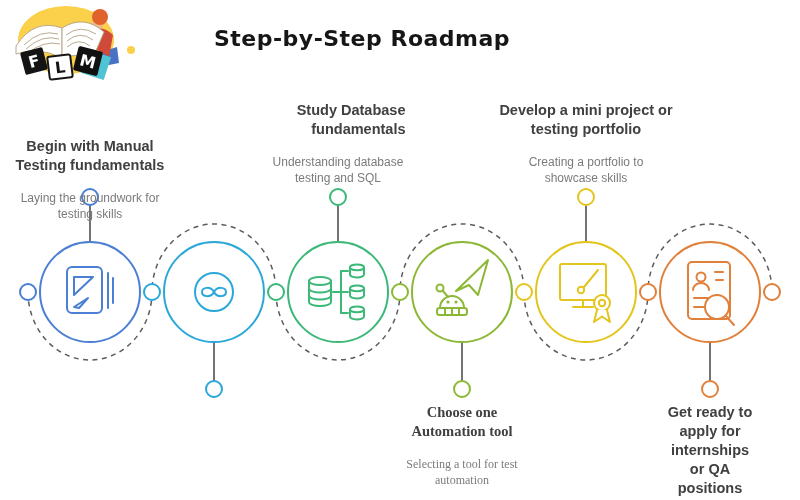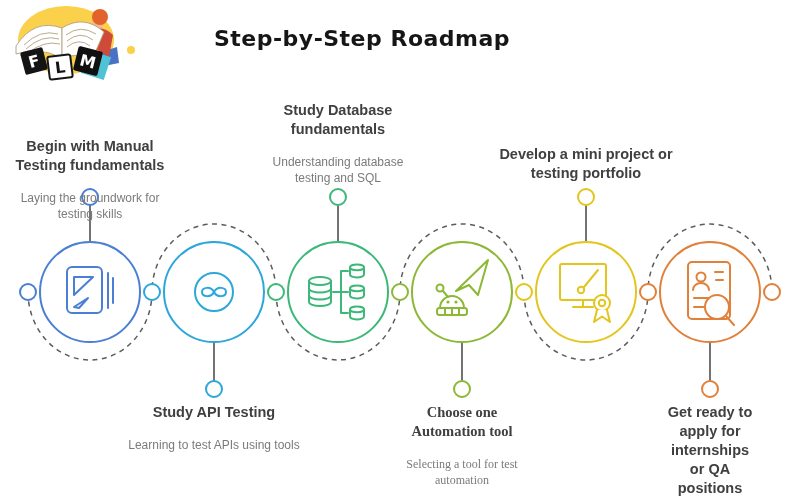--- a/index.html
+++ b/index.html
@@ -14,23 +14,23 @@
   }
   .logo{position:absolute;top:2px;left:4px;}
   .diagram{position:absolute;top:0;left:0;}
   .step-text{position:absolute;text-align:center;transform:translateX(-50%);}
   .step-text .t{font-weight:bold;font-size:14.5px;line-height:19px;color:#404040;margin:0 auto;}
   .step-text .s{font-size:12px;line-height:16px;color:#7b7b7b;margin:15px auto 0;}
   .top-row{top:101px;}
   .bottom-row{top:403px;}
   #st1{left:90px;}  #st1 .t{max-width:165px;margin-top:36px;} #st1 .s{max-width:160px;}
   #st2{left:214px;} #st2 .t{max-width:170px;} #st2 .s{max-width:172px;}
-  #st3{left:338px;} #st3 .t{max-width:135px;} #st3 .s{max-width:148px;}
+  #st3{left:338px;} #st3 .t{max-width:135px;text-align:right;} #st3 .s{max-width:148px;}
   #st4{left:462px;font-family:Liberation Serif, serif;} #st4 .t{max-width:125px;} #st4 .s{max-width:160px;}
-  #st5{left:586px;} #st5 .t{max-width:175px;margin-top:44px;} #st5 .s{max-width:150px;}
+  #st5{left:586px;} #st5 .t{max-width:175px;} #st5 .s{max-width:150px;}
   #st6{left:710px;} #st6 .t{max-width:170px;}
   svg text.tile-letter{font-family:"DejaVu Sans",sans-serif;font-weight:bold;}
 </style>
 </head>
 <body>
 
 <div id="stage">
 
   <svg class="logo" width="135" height="85" viewBox="0 0 135 85">
     <ellipse cx="62" cy="38" rx="48" ry="34" fill="#fbd04a"></ellipse>
@@ -158,33 +158,30 @@
       <path d="M694 298 H708 M694 307 H706"></path>
       <circle cx="717" cy="307" r="12" fill="#fff"></circle>
       <line x1="726" y1="316" x2="734" y2="325"></line>
     </g>
   </svg>
 
   <div class="step-text top-row" id="st1">
     <div class="t">Begin with Manual Testing fundamentals</div>
     <div class="s">Laying the groundwork for testing skills</div>
   </div>
-  <div class="step-text bottom-row" id="st2">
-    <div class="t">Study API Testing</div>
-    <div class="s">Learning to test APIs using tools</div>
-  </div>
   <div class="step-text top-row" id="st3">
     <div class="t">Study Database fundamentals</div>
     <div class="s">Understanding database testing and SQL</div>
   </div>
   <div class="step-text bottom-row" id="st4">
     <div class="t">Choose one Automation tool</div>
     <div class="s">Selecting a tool for test automation</div>
   </div>
   <div class="step-text top-row" id="st5">
     <div class="t">Develop a mini project or testing portfolio</div>
+    <div class="s">Creating a portfolio to showcase skills</div>
   </div>
   <div class="step-text bottom-row" id="st6">
     <div class="t">Get ready to apply for internships or QA positions</div>
 
   </div>
 
 </div>
 
 </body></html>

